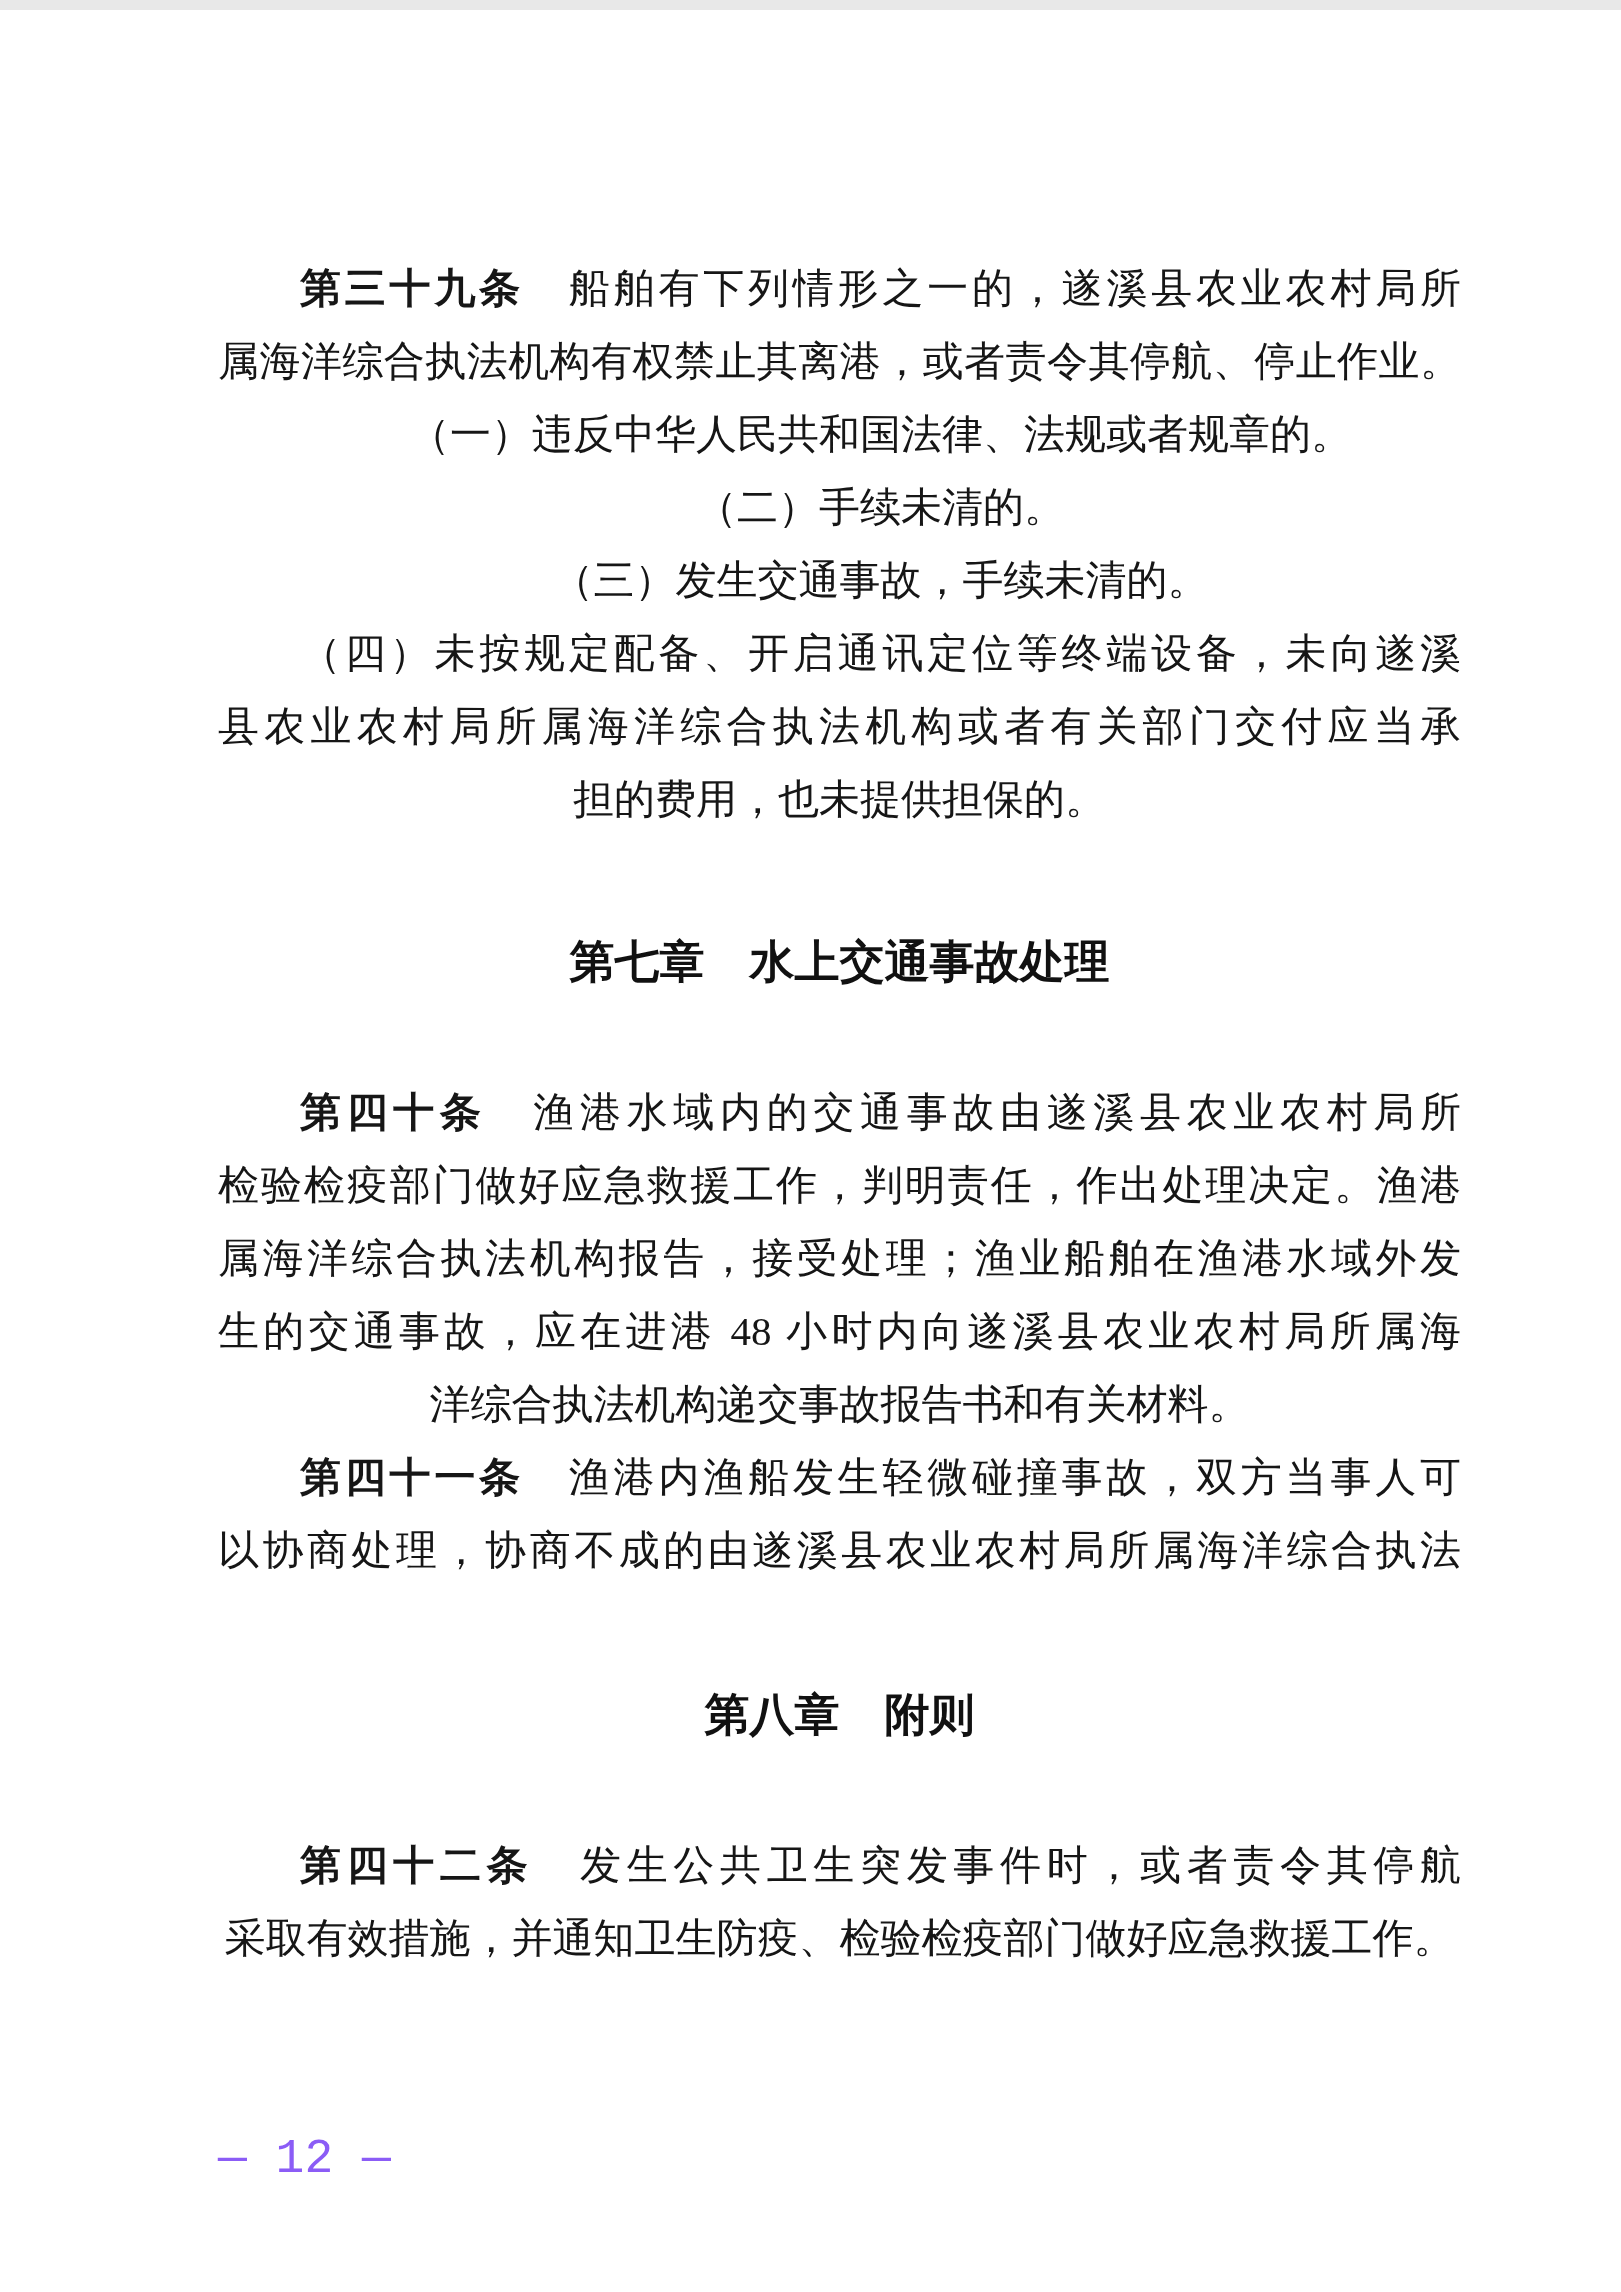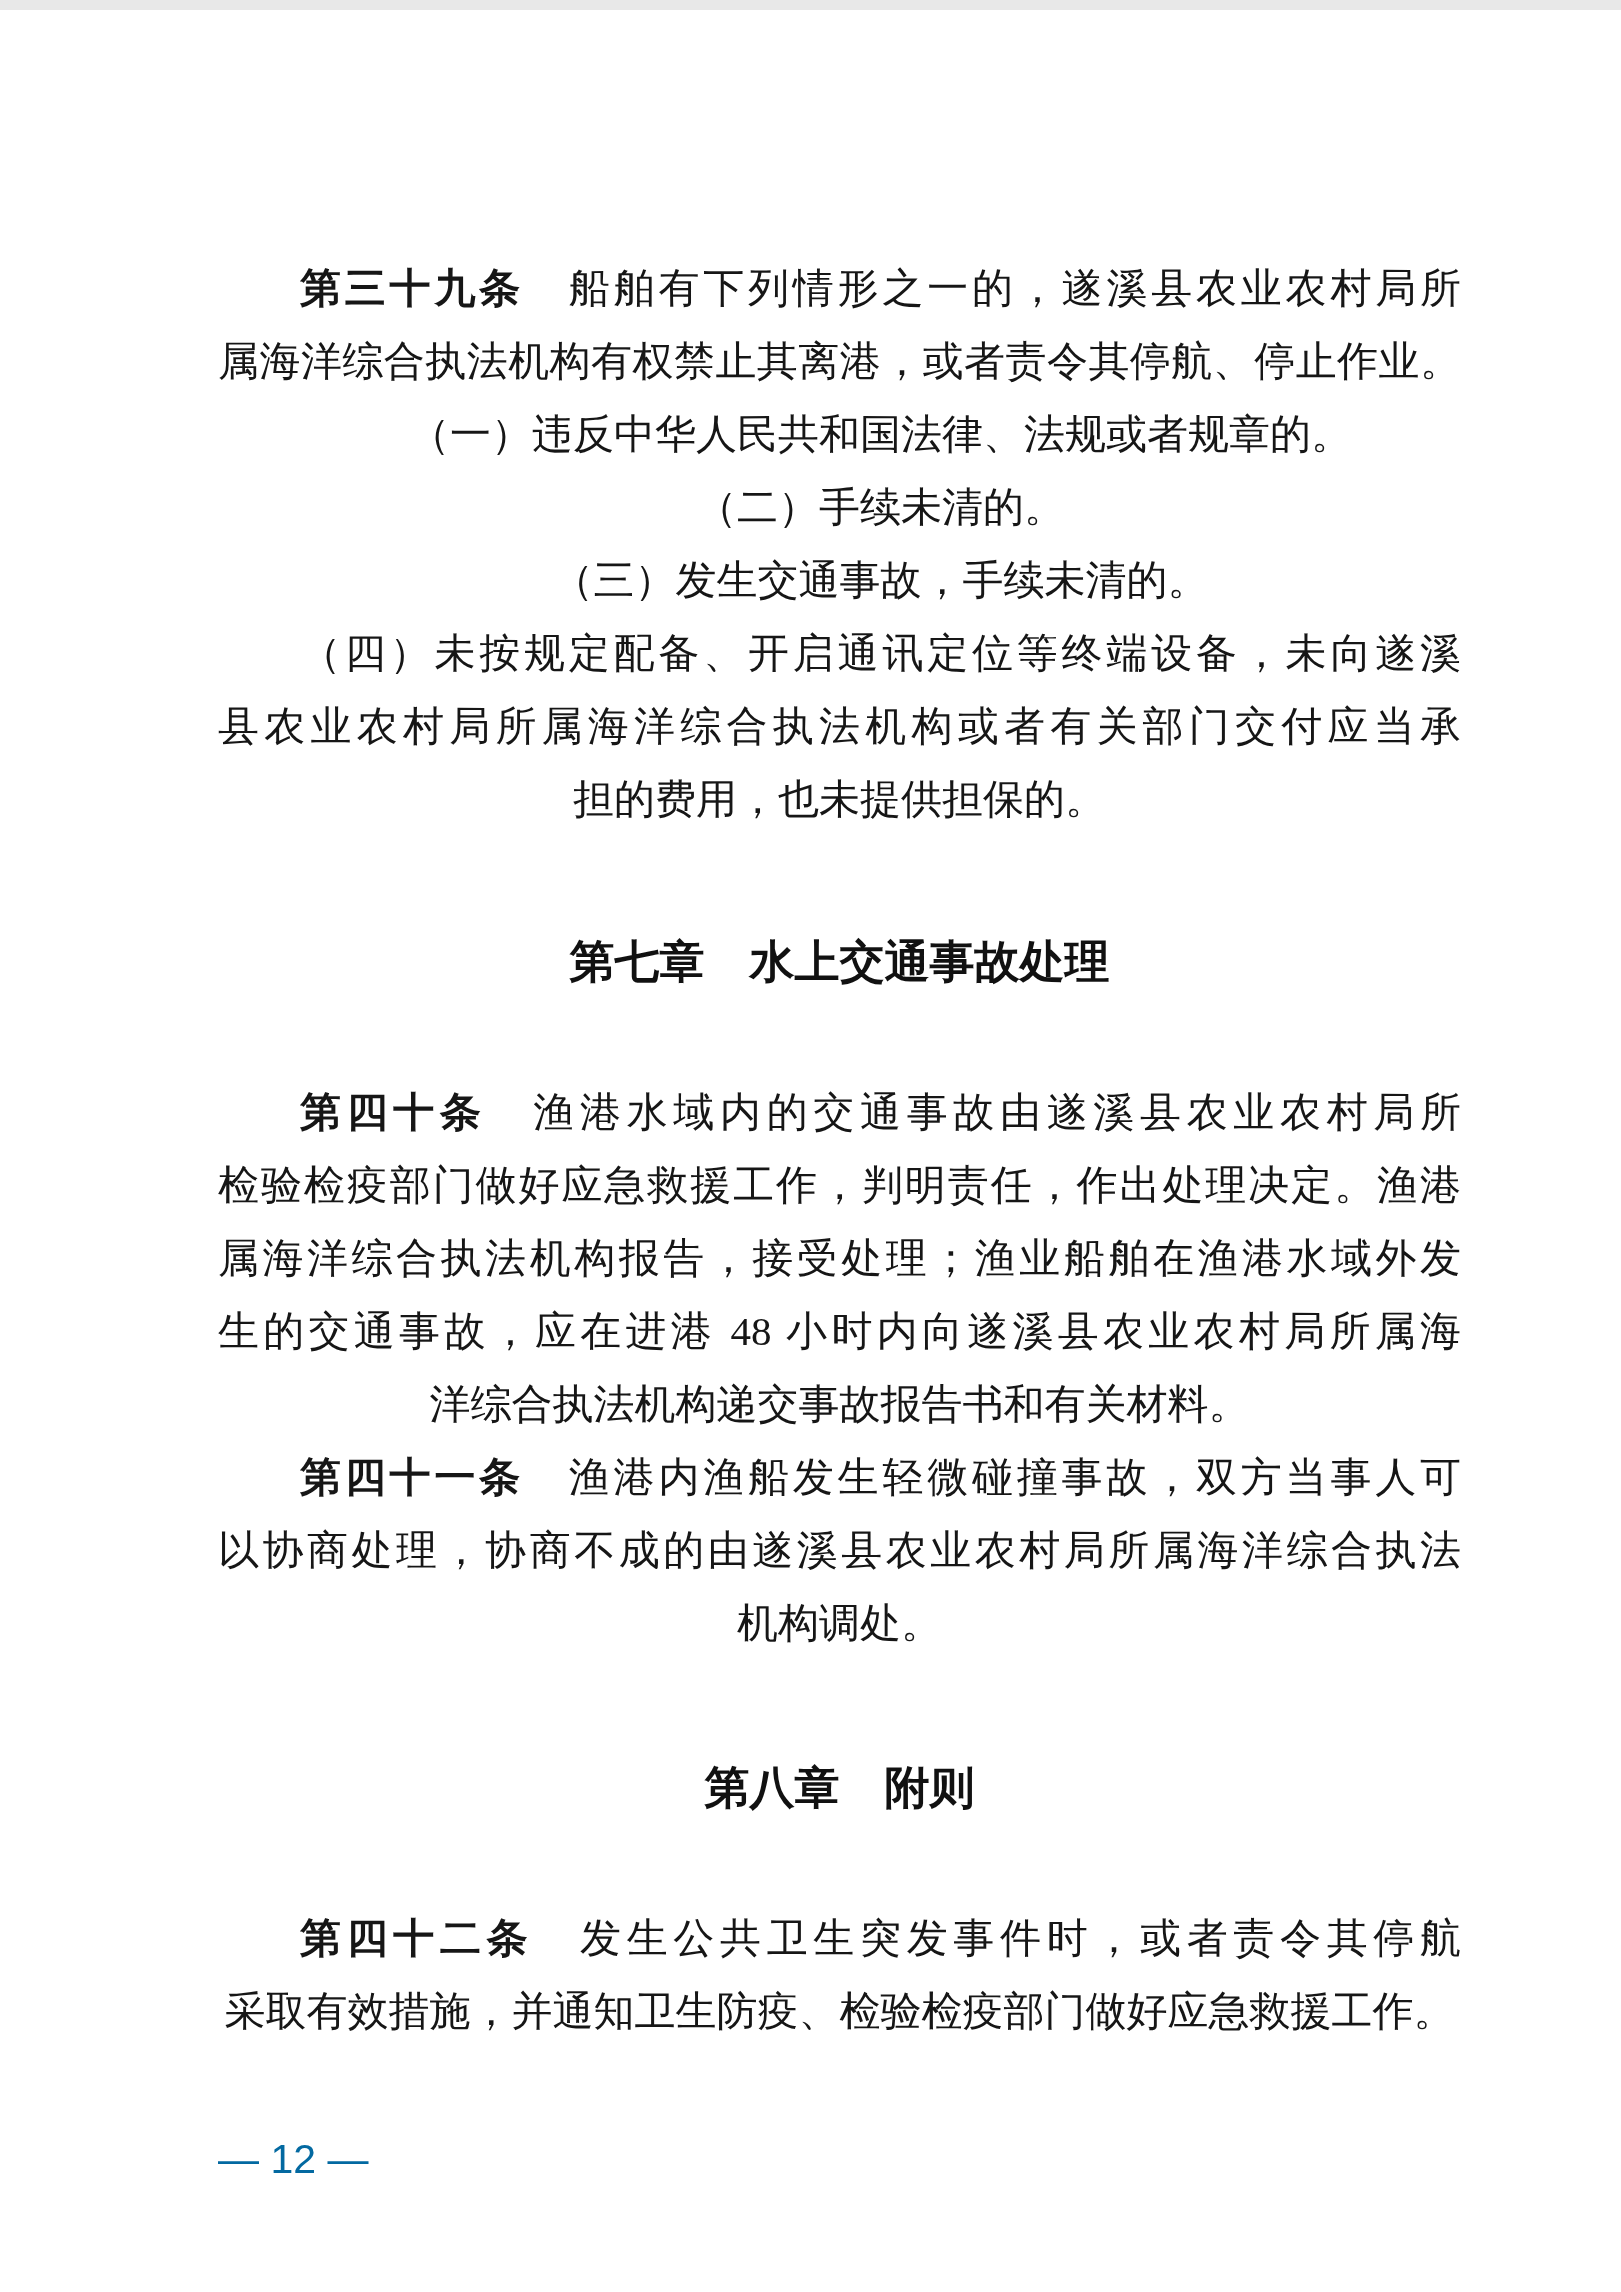--- a/index.html
+++ b/index.html
@@ -47,24 +47,24 @@
     text-align:center;
     text-align-last:center;
     color:#111;
   }
   .gap-head{ margin-top:89px;text-align:center; }
   .gap-head2{ margin-top:91px; }
   .gap-after-head{ margin-top:78px; }
   .page-footer{
     position:absolute;
     left:218px;top:2125px;
-    font-size:41px;
+    font-size:48px;
     line-height:49px;
-    font-family:Liberation Sans, sans-serif;
-    color:#0369a1;
+    font-family:Liberation Mono, monospace;
+    color:#8b5cf6;
     white-space:nowrap;
   }
 </style>
 </head>
 <body>
 
 <div class="page">
   <div class="content">
 
     <div>
@@ -84,21 +84,20 @@
       <div class="tline fill indent"><span class="art-num">第四十条</span><span>　渔港水域内的交通事故由遂溪县农业农村局所</span></div>
       <div class="tline fill">检验检疫部门做好应急救援工作，判明责任，作出处理决定。渔港</div>
       <div class="tline fill">属海洋综合执法机构报告，接受处理；渔业船舶在渔港水域外发</div>
       <div class="tline fill">生的交通事故，应在进港 48 小时内向遂溪县农业农村局所属海</div>
       <div class="tline end">洋综合执法机构递交事故报告书和有关材料。</div>
     </div>
 
     <div>
       <div class="tline fill indent"><span class="art-num">第四十一条</span><span>　渔港内渔船发生轻微碰撞事故，双方当事人可</span></div>
       <div class="tline fill">以协商处理，协商不成的由遂溪县农业农村局所属海洋综合执法</div>
-      <div class="tline end">机构调处。</div>
     </div>
 
     <div class="chapter gap-head2">第八章　附则</div>
 
     <div class="gap-after-head">
       <div class="tline fill indent"><span class="art-num">第四十二条</span><span>　发生公共卫生突发事件时，或者责令其停航</span></div>
       <div class="tline end">采取有效措施，并通知卫生防疫、检验检疫部门做好应急救援工作。</div>
     </div>
 
   </div>

